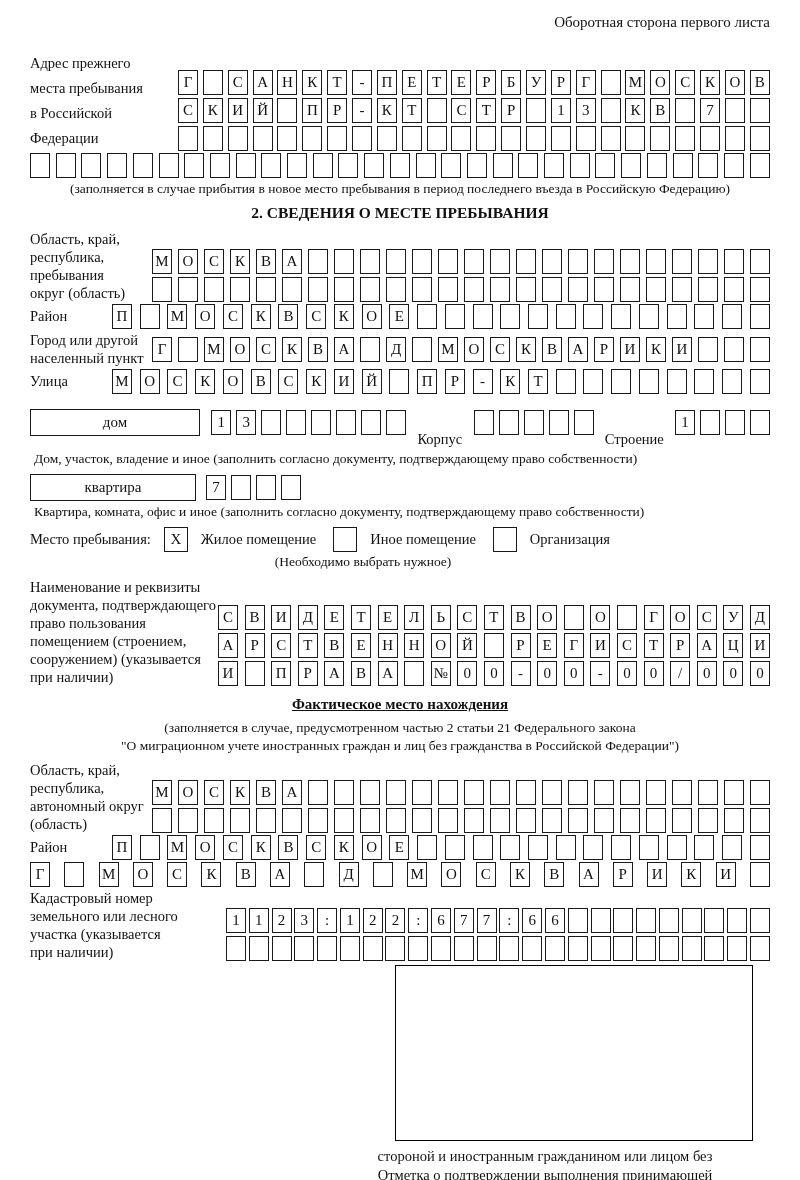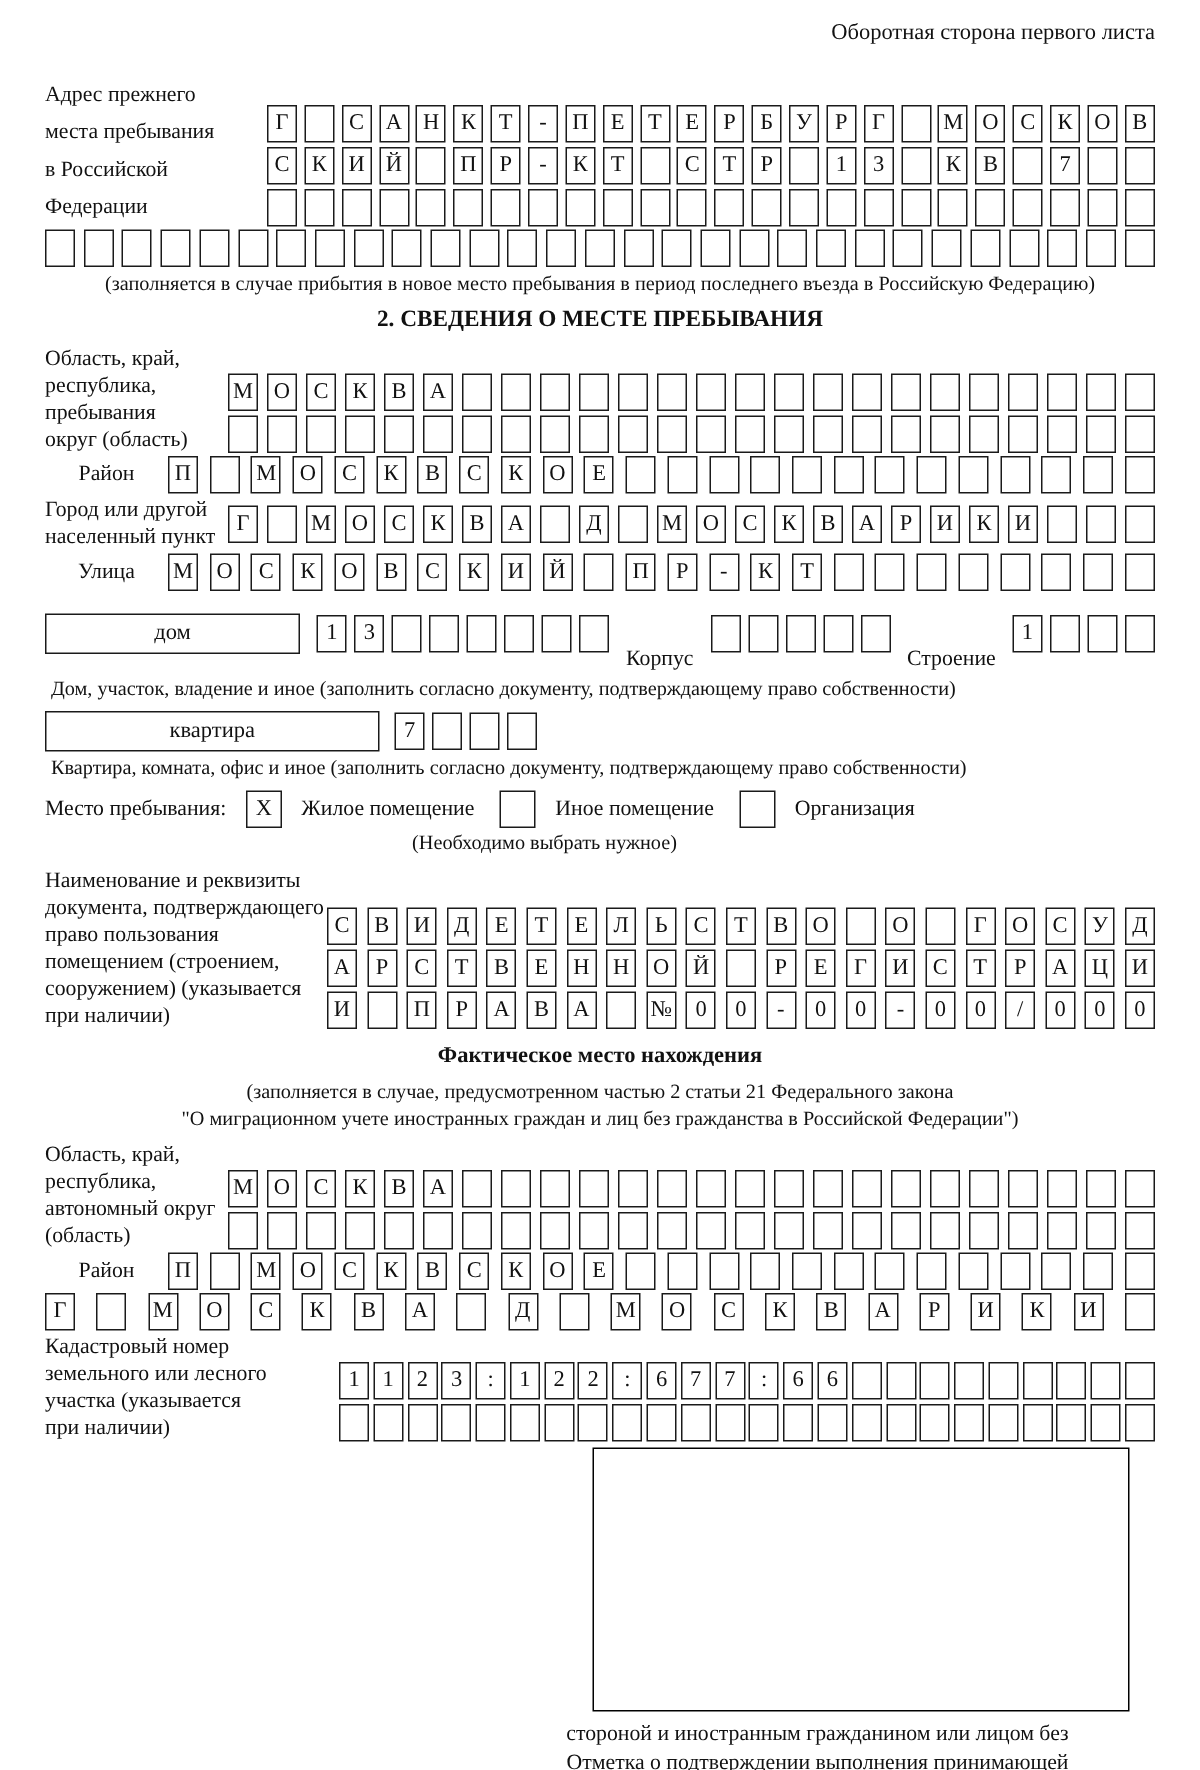--- a/index.html
+++ b/index.html
@@ -12,21 +12,21 @@
   .page { width:800px; height:1180px; padding:14px 30px 0 30px; }
 
   .header-note { text-align:right; font-size:15px; margin-bottom:20px; }
 
   .row-group { display:flex; align-items:flex-end; margin-bottom:2px; }
   .row-group.vcenter { align-items:center; }
 
   .lbl { font-size:14.5px; line-height:19px; flex:0 0 auto; }
   .lbl.lh25 { line-height:25px; }
   .lbl.lh18 { line-height:18px; }
-  .w145 { width:148px; } .w120 { width:122px; } .w80 { width:82px;text-align:center; }
+  .w145 { width:148px; } .w120 { width:122px; } .w80 { width:82px; }
   .w195 { width:196px; } .w185 { width:188px; }
 
   .rows { flex:1; display:flex; flex-direction:column; gap:3px; }
 
   .boxrow { flex:1; display:flex; justify-content:space-between; }
   .boxrow.fit { flex:0 0 auto; justify-content:flex-start; gap:5px; }
   .boxrow.full { width:100%; margin-bottom:2px; }
 
   .cbox {
     width:20px; height:25px; flex:0 0 auto;
@@ -41,30 +41,30 @@
   .caption.indent { margin-left:4px; }
 
   .sec-title { text-align:center; font-weight:bold; font-size:15.5px; margin:6px 0 8px 0; }
 
   .house-row { display:flex; align-items:center; justify-content:space-between; margin:3px 0 1px 0; }
   .type-field {
     height:27px; border:1.6px solid #1a1a1a;
     display:flex; align-items:center; justify-content:center;
     font-size:15px;
   }
-  .tf170 { width:170px; } .tf205 { width:223px; }
+  .tf170 { width:170px; } .tf205 { width:166px; }
   .inline-lbl { font-size:14.5px;margin-top:34px; }
 
   .apt-row { display:flex; align-items:center; gap:10px; margin:3px 0 1px 0; }
 
   .stay-row { display:flex; align-items:center; gap:13px; margin:4px 0 0 0; font-size:14.5px; }
   .stay-row .gap-sm { margin-left:4px; }
   .stay-caption { font-size:13.5px; margin:2px 0 8px 168px; width:330px; text-align:center; }
 
-  .mid-title { text-align:center; font-weight:bold; font-size:15px; margin:10px 0 6px 0; }
+  .mid-title { text-align:center; font-weight:bold; font-size:15px; margin:10px 0 6px 0;text-decoration:underline; }
   .mid-caption { text-align:center; font-size:13.5px; line-height:18px; margin-bottom:6px; }
 
   .stamp-box {
     width:358px; height:176px; border:1.7px solid #000;
     margin:4px 17px 6px auto;
   }
   .stamp-caption {
     width:450px; margin-left:auto; margin-right:0;
     text-align:center; font-size:14.5px; line-height:19px;
   }

